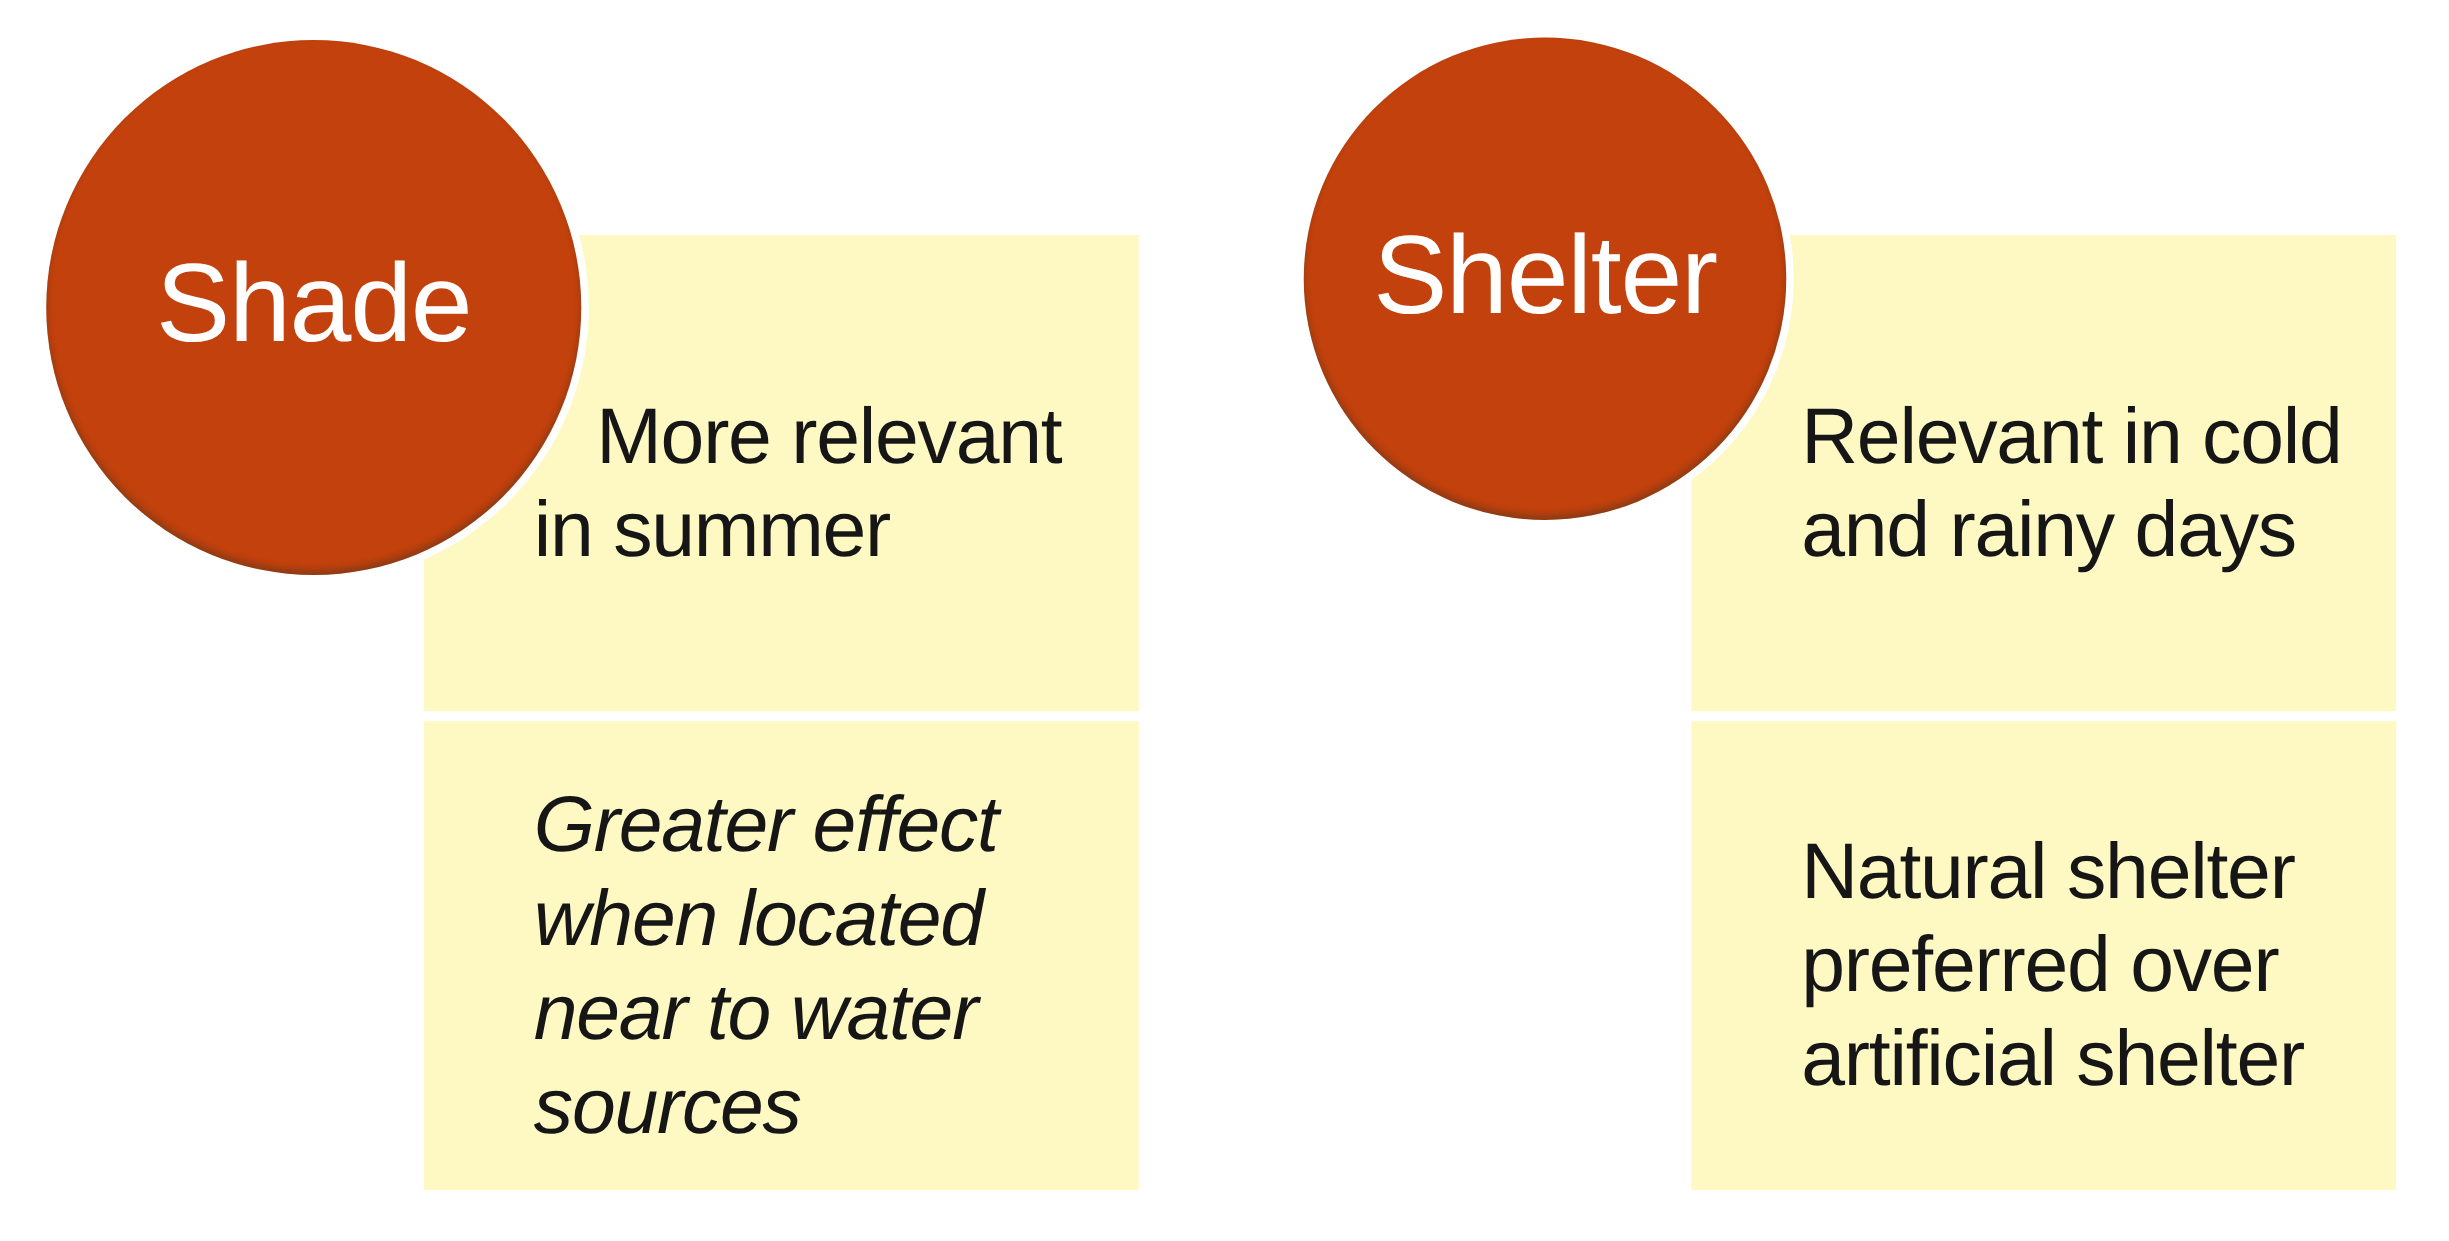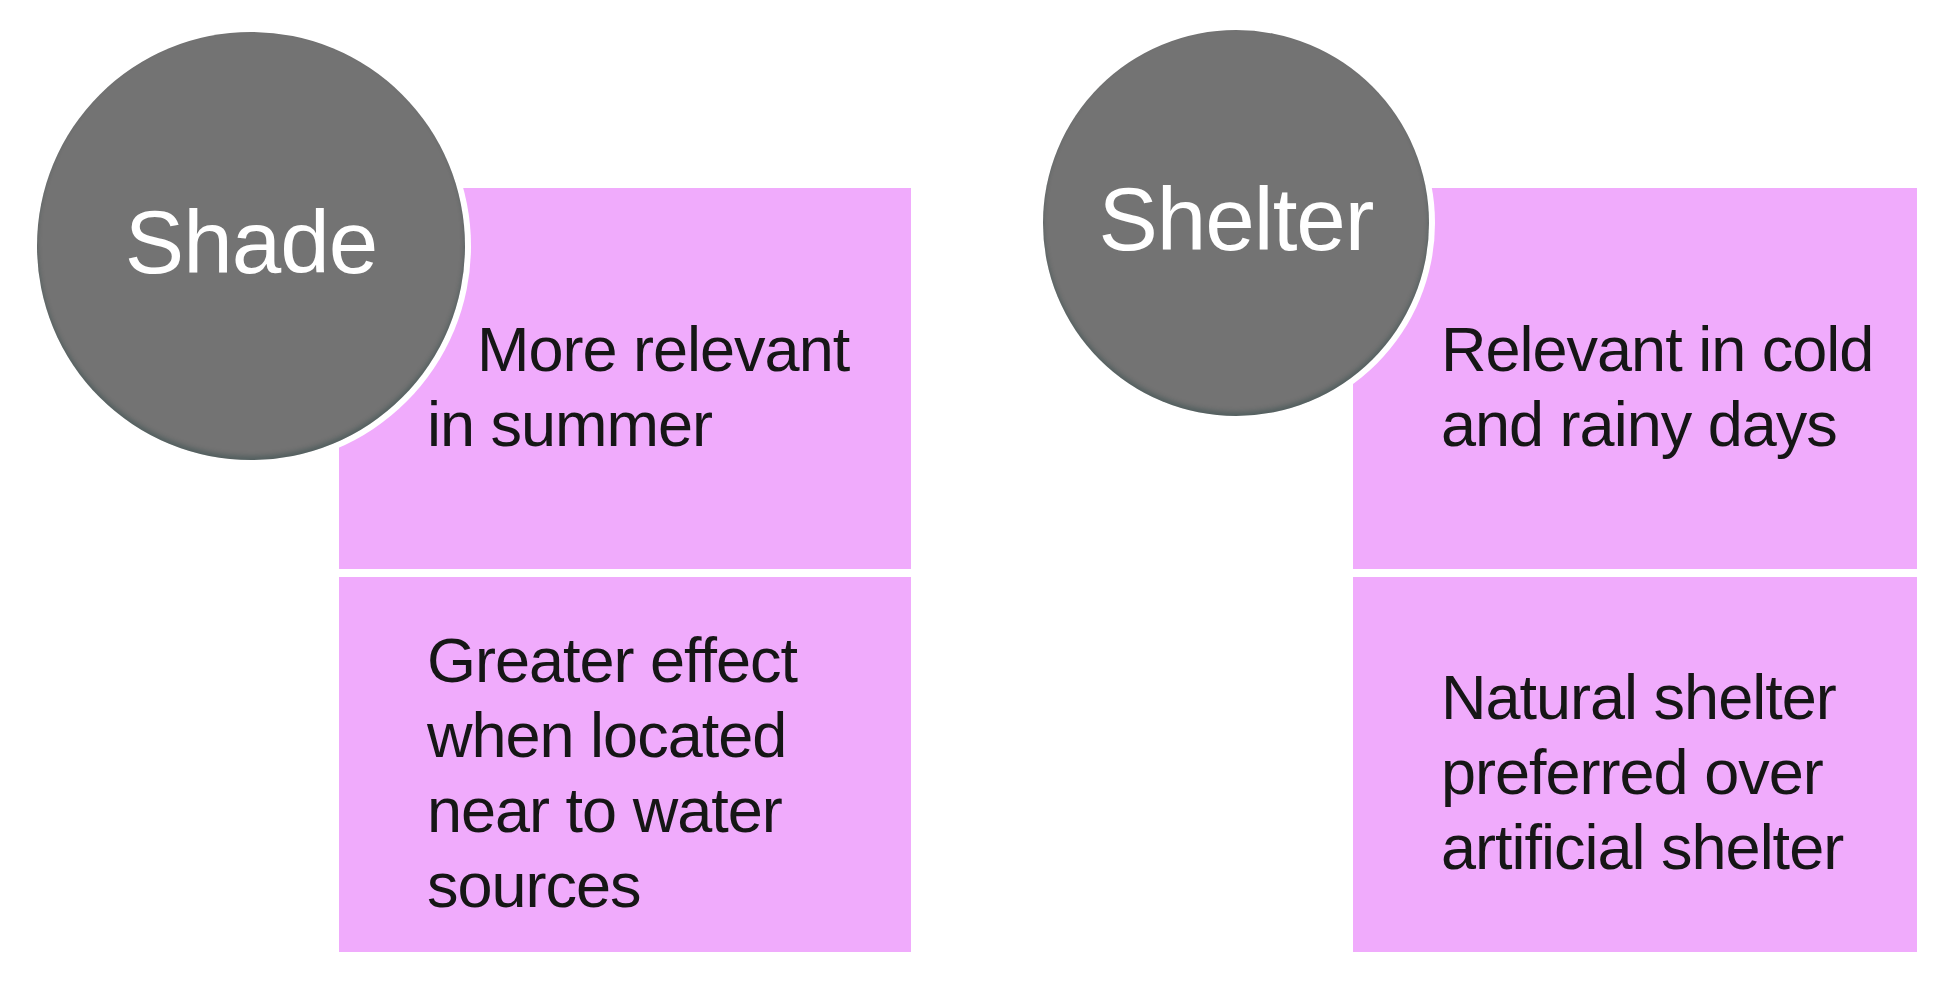--- a/index.html
+++ b/index.html
@@ -10,58 +10,58 @@
   .canvas {
     position: relative;
     width: 1959px;
     height: 993px;
     background: #ffffff;
     overflow: hidden;
     font-family: "Liberation Sans", sans-serif;
   }
   .text-box {
     position: absolute;
-    background: #f0abfc;
+    background: #fef9c3;
     z-index: 1;
     display: flex;
     align-items: center;
     box-sizing: border-box;
     padding: 16px 36px 0 88px;
   }
   .box-text {
     font-size: 63px;
     line-height: 75px;
     color: #161616;
     letter-spacing: -1px;
     white-space: pre-line;
   }
   .first-line-indent .box-text {
     text-indent: 50px;
   }
   .bubble {
     position: absolute;
     border-radius: 50%;
-    background: #737373;
+    background: #c2410c;
     z-index: 2;
     display: flex;
     align-items: center;
     justify-content: center;
     box-shadow: 0 0 0 6px #ffffff,
                 inset 0 -4px 5px rgba(0, 45, 48, 0.28);
   }
   .bubble-label {
     color: #ffffff;
     font-size: 89px;
     letter-spacing: -1px;
     padding-bottom: 8px;
   }
   
   .circle-shade   { left: 37px;   top: 32px;  width: 428px; height: 428px; }
   .box-shade-1    { left: 339px;  top: 188px; width: 572px; height: 381px; }
-  .box-shade-2    { left: 339px;  top: 577px; width: 572px; height: 375px; }
+  .box-shade-2    { left: 339px;  top: 577px; width: 572px; height: 375px; font-style: italic; }
   
   .circle-shelter { left: 1043px; top: 30px;  width: 386px; height: 386px; text-align: center; }
   .box-shelter-1  { left: 1353px; top: 188px; width: 564px; height: 381px; }
   .box-shelter-2  { left: 1353px; top: 577px; width: 564px; height: 375px; }
 </style>
 </head>
 <body>
 
 <div class="canvas">
 

